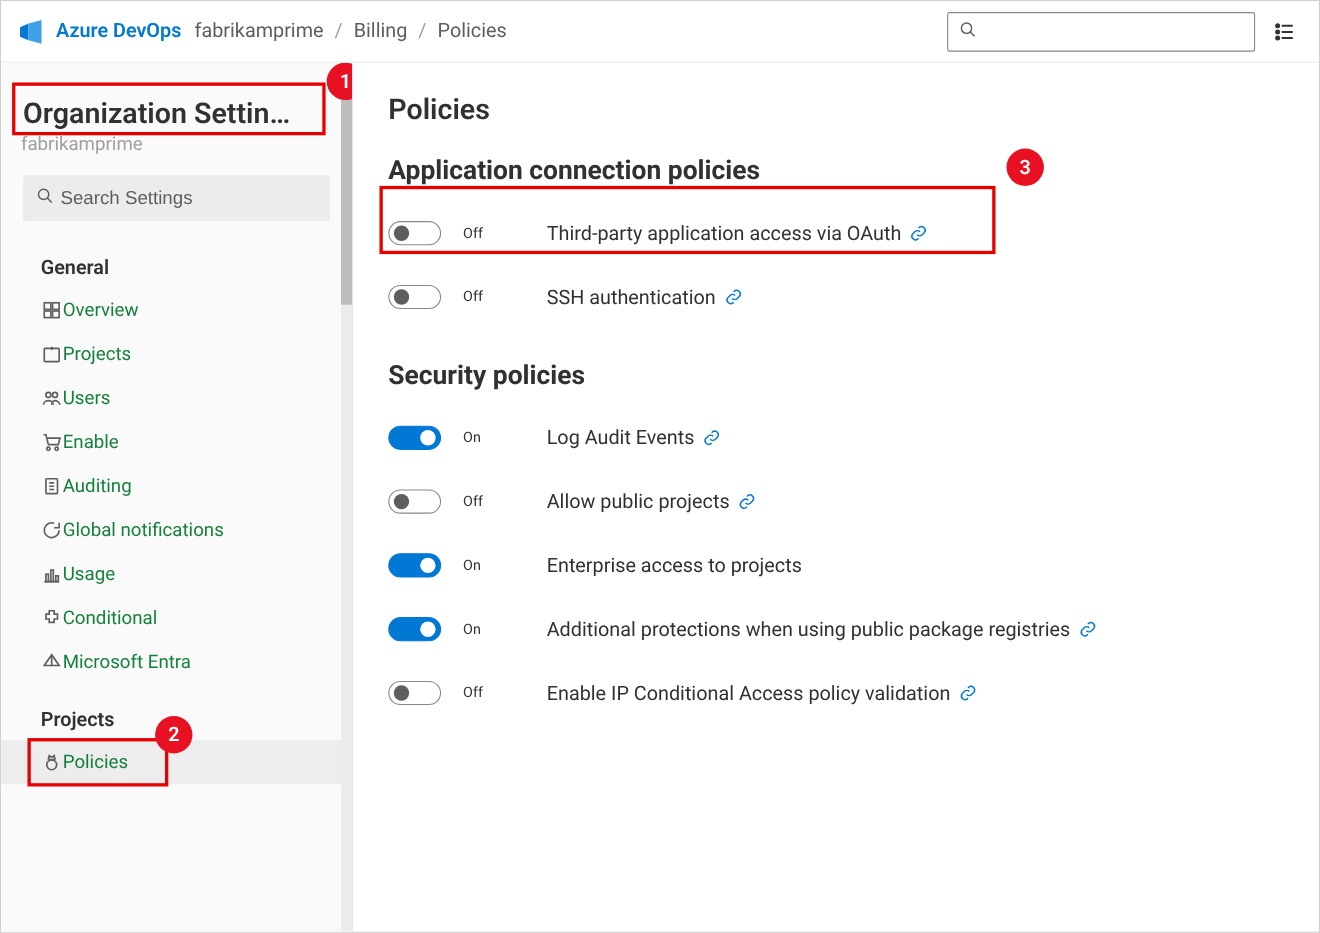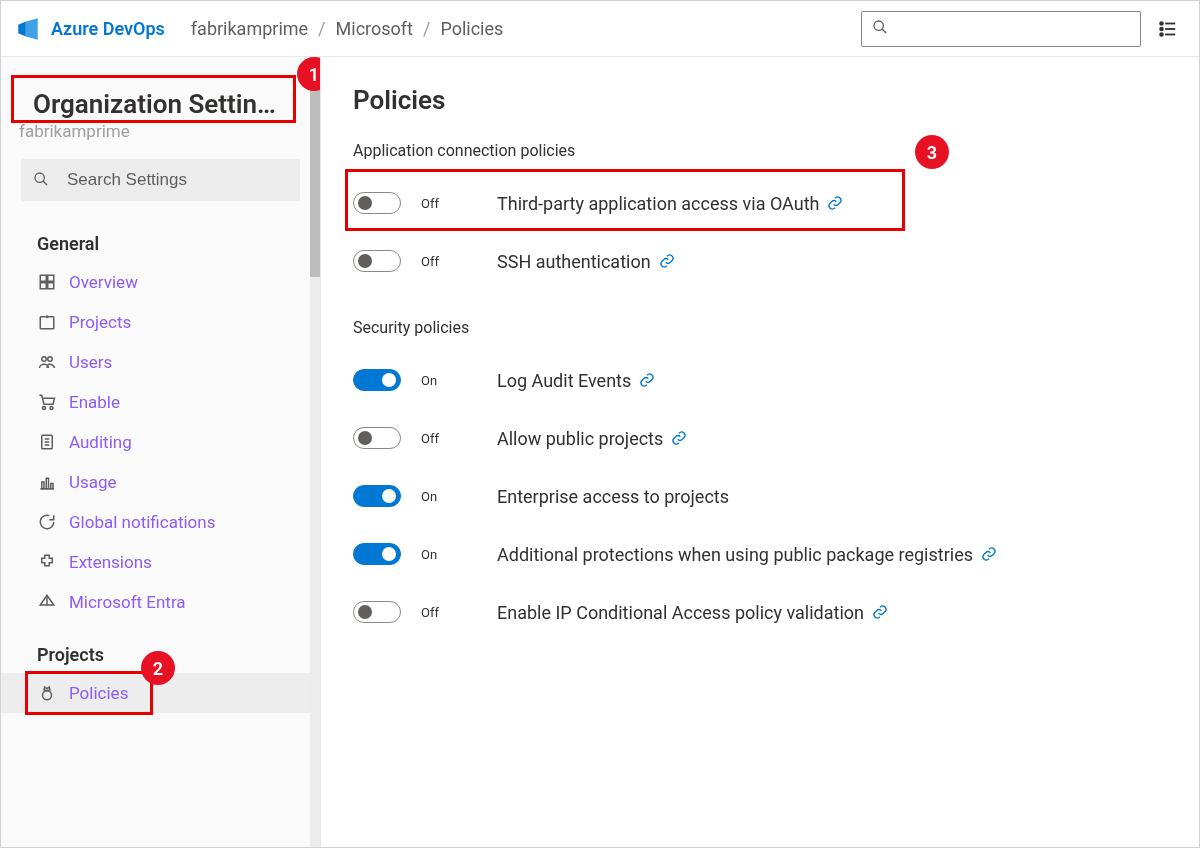--- a/index.html
+++ b/index.html
@@ -26,21 +26,21 @@
 .logo {
   display: inline-flex;
   align-items: center;
   margin-right: 2px;
 }
 .brand-link {
   color: #0078d4;
   font-weight: 600;
   font-size: 18px;
   text-decoration: none;
-  margin-right: 18px;
+  margin-right: 4px;
   cursor: pointer;
 }
 .breadcrumb {
   display: flex;
   align-items: center;
   gap: 10px;
   color: #605e5c;
   font-size: 18px;
 }
 .breadcrumb .crumb { color: #605e5c; cursor: pointer; }
@@ -96,70 +96,69 @@
   left: 0;
   right: 0;
   height: 220px;
   background: #bdbdbd;
   border-radius: 0;
 }
 .sidebar-inner { padding: 24px 0 0 0; }
 .org-title {
   font-size: 26px;
   font-weight: 600;
-  padding: 8px 16px 2px 32px;
+  padding: 8px 16px 2px 20px;
   white-space: nowrap;
   overflow: hidden;
   text-overflow: ellipsis;
 }
 .org-sub {
   font-size: 17px;
   color: #a19f9d;
   padding: 0 16px 12px 18px;
 }
 .sidebar-search {
   margin: 6px 20px 10px 20px;
   background: #ececec;
   height: 42px;
   display: flex;
   align-items: center;
   padding: 4px 12px;
-  gap: 18px;
+  gap: 6px;
   border-radius: 2px;
 }
 .sidebar-search input {
   border: none;
   outline: none;
   background: transparent;
   font-size: 17px;
   width: 100%;
 }
 .sidebar-search input::placeholder { color: #605e5c; }
 .section-header {
   font-size: 18px;
   font-weight: 600;
   padding: 22px 28px 8px 36px;
 }
 .nav-item {
   display: flex;
   align-items: center;
-  gap: 12px;
   padding: 10px 20px 10px 36px;
   font-size: 17px;
-  color: #8b5cf6;
+  color: #15803d;
   cursor: pointer;
 }
 .nav-item.active { background: #ededed; }
 .nav-item .nav-icon { width: 20px; display: inline-flex; justify-content: center; color: #605e5c; }
 .nav-item .nav-icon svg { width: 18px; height: 18px; }
 
 
 .main { flex: 1; padding: 28px 28px 0 32px; overflow: auto; }
 .main h1 { font-size: 26px; font-weight: 600; margin-bottom: 26px; }
-.policy-section h2 { font-size: 16px; font-weight: 400; margin-bottom: 14px; }
+.policy-section h2 { font-size: 24px; font-weight: 700; margin-bottom: 14px; }
 .policy-row {
   display: flex;
   align-items: center;
   padding: 18px 0;
   gap: 20px;
 }
 .toggle {
   width: 48px;
   height: 22px;
   border-radius: 11px;
@@ -224,21 +223,21 @@
   <span class="logo">
     <svg width="26" height="26" viewBox="0 0 24 24" fill="none">
       <path d="M3 8 L10 5 L10 19 L3 16 Z" fill="#0078d4"></path>
       <path d="M10 5 L21 2 L21 22 L10 19 Z" fill="#40a0e8"></path>
     </svg>
   </span>
   <a class="brand-link">Azure DevOps</a>
   <div class="breadcrumb">
     <span class="crumb">fabrikamprime</span>
     <span class="sep">/</span>
-    <span class="crumb">Microsoft</span>
+    <span class="crumb">Billing</span>
     <span class="sep">/</span>
     <span class="crumb">Policies</span>
   </div>
   <div class="header-spacer"></div>
   <div class="search-box">
     <span>
       <svg width="16" height="16" viewBox="0 0 24 24" stroke="#605e5c" stroke-width="2" fill="none">
         <circle cx="10" cy="10" r="7"></circle>
           <line x1="21" y1="21" x2="15" y2="15"></line>
       </svg>
@@ -325,44 +324,44 @@
                 <line x1="9" y1="8" x2="15" y2="8"></line>
                 <line x1="9" y1="12" x2="15" y2="12"></line>
                 <line x1="9" y1="16" x2="15" y2="16"></line>
               </svg>
             </span>
             <span>Auditing</span>
           </div>
           <div class="nav-item">
             <span class="nav-icon">
               <svg viewBox="0 0 24 24" stroke="#605e5c" stroke-width="2" fill="none">
+                <path d="M21 12a9 9 0 1 1-6-8.5"></path>
+                <path d="M21 3v6h-6"></path>
+              </svg>
+            </span>
+            <span>Global notifications</span>
+          </div>
+          <div class="nav-item">
+            <span class="nav-icon">
+              <svg viewBox="0 0 24 24" stroke="#605e5c" stroke-width="2" fill="none">
                 <line x1="3" y1="21" x2="21" y2="21"></line>
                 <rect x="5" y="12" width="3" height="9"></rect>
                 <rect x="11" y="7" width="3" height="14"></rect>
                 <rect x="17" y="14" width="3" height="7"></rect>
               </svg>
             </span>
             <span>Usage</span>
           </div>
           <div class="nav-item">
             <span class="nav-icon">
               <svg viewBox="0 0 24 24" stroke="#605e5c" stroke-width="2" fill="none">
-                <path d="M21 12a9 9 0 1 1-6-8.5"></path>
-                <path d="M21 3v6h-6"></path>
-              </svg>
-            </span>
-            <span>Global notifications</span>
-          </div>
-          <div class="nav-item">
-            <span class="nav-icon">
-              <svg viewBox="0 0 24 24" stroke="#605e5c" stroke-width="2" fill="none">
                 <path d="M9 3h6v4h4v6h-4v4h-6v-4H5V7h4z"></path>
               </svg>
             </span>
-            <span>Extensions</span>
+            <span>Conditional</span>
           </div>
           <div class="nav-item">
             <span class="nav-icon">
               <svg viewBox="0 0 24 24" stroke="#605e5c" stroke-width="2" fill="none">
                 <path d="M12 3 L3 16h18z"></path>
                 <line x1="12" y1="3" x2="12" y2="16"></line>
               </svg>
             </span>
             <span>Microsoft Entra</span>
           </div>

